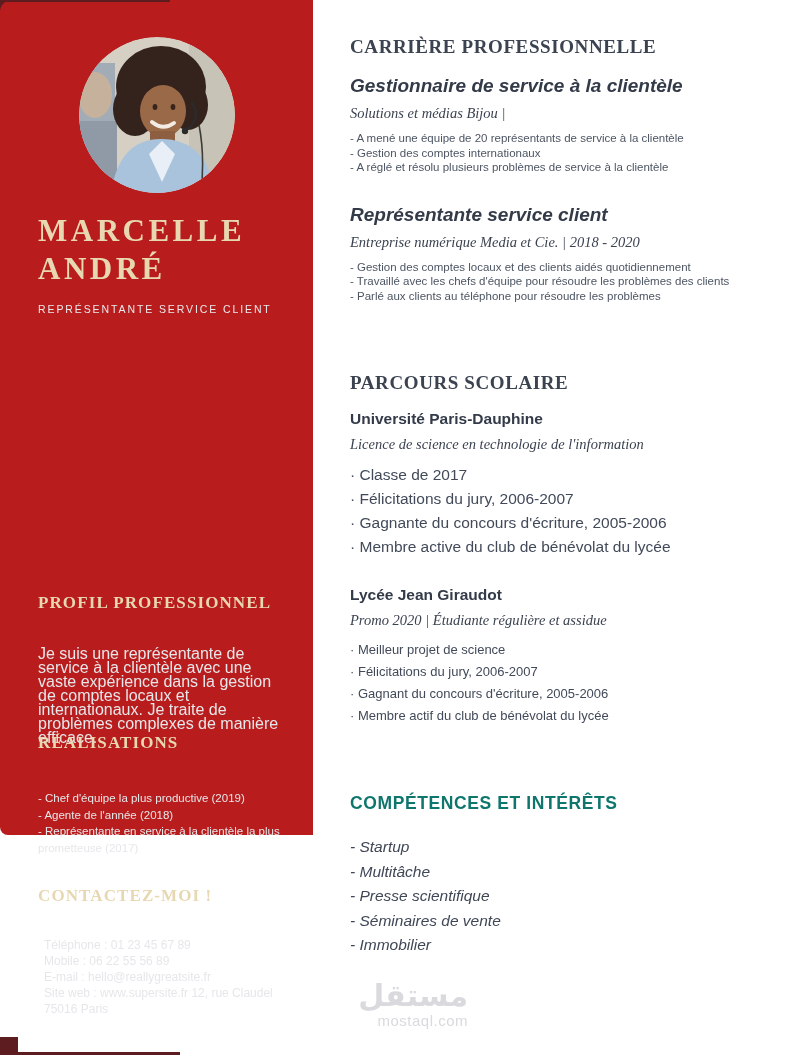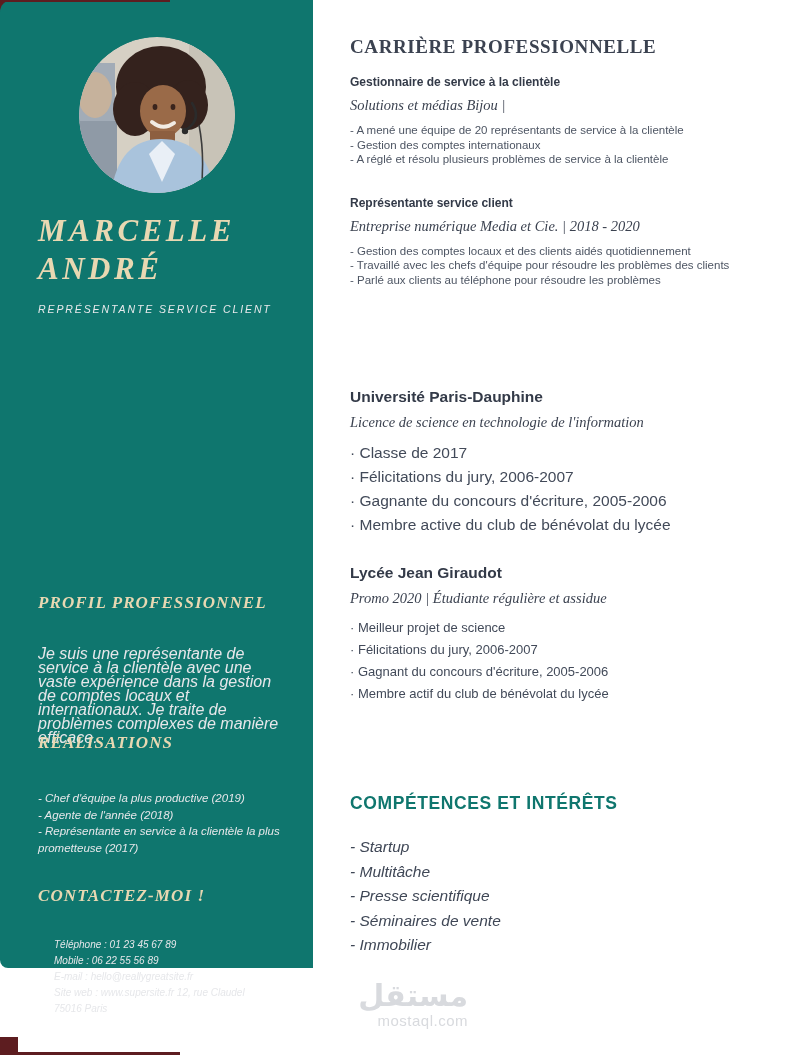--- a/index.html
+++ b/index.html
@@ -6,46 +6,46 @@
   .page{position:relative;width:811px;height:1055px;background:#ffffff;overflow:hidden;
         font-family:"Liberation Sans","DejaVu Sans",sans-serif;}
   
   .edge{position:absolute;background:#5d1d20;}
   .edge-corner-tl{left:0;top:0;width:18px;height:18px;z-index:0;}
   .edge-corner-bl{left:0;bottom:0;width:18px;height:18px;z-index:0;}
   .edge-strip-top{left:0;top:0;width:170px;height:2px;z-index:3;}
   .edge-strip-bottom{left:0;bottom:0;width:180px;height:3px;z-index:3;}
 
   
-  .sidebar{position:absolute;left:0;top:0;width:313px;height:968px;background:#0f766e;
-           border-radius:12px 0 0 8px;z-index:1;font-style:italic;}
+  .sidebar{position:absolute;left:0;top:0;width:313px;height:835px;background:#b91c1c;
+           border-radius:12px 0 0 8px;z-index:1;}
   .photo{position:absolute;left:79px;top:37px;width:156px;height:156px;border-radius:50%;overflow:hidden;}
   .photo svg{display:block;}
   .name{position:absolute;left:38px;top:212px;color:#e8d8b2;
         font-family:"Liberation Serif","DejaVu Serif",serif;font-weight:700;
         font-size:31px;line-height:38px;letter-spacing:3.5px;}
   .role{position:absolute;left:38px;top:303px;color:#e9eaec;font-size:10.5px;letter-spacing:1.9px;}
   .side-sec{position:absolute;left:38px;right:30px;color:#e7e8eb;}
   .side-sec h2{margin:0;color:#e8d8b2;font-family:"Liberation Serif","DejaVu Serif",serif;
                font-weight:700;font-size:17px;letter-spacing:1.1px;}
   .side-profile{top:593px;}
   .side-profile p{margin:34px 0 0 0;font-size:16px;line-height:14px;color:#e6e7ea;}
   .side-achievements{top:733px;}
   .side-achievements ul{margin:37px 0 0 0;padding:0;list-style:none;font-size:11.5px;line-height:16.5px;color:#e6e7ea;}
   .side-contact{top:886px;}
-  .side-contact ul{margin:31px 0 0 16px;padding:0;list-style:none;font-size:10px;line-height:16px;color:#e6e7ea;}
+  .side-contact ul{margin:31px 0 0 6px;padding:0;list-style:none;font-size:12px;line-height:16px;color:#e6e7ea;}
 
   
   .main-sec{position:absolute;left:350px;width:445px;z-index:1;}
   .serif-h{margin:0;color:#3b4250;font-family:"Liberation Serif","DejaVu Serif",serif;
            font-weight:700;font-size:19px;letter-spacing:0.6px;}
   .sec-career{top:36px;}
   .job{margin-top:17px;}
   .job + .job{margin-top:29px;}
-  .job h3{margin:0;color:#333a48;font-size:12px;font-weight:700;}
+  .job h3{margin:0;color:#333a48;font-size:19px;font-weight:700;font-style:italic;}
   .meta{margin:8px 0 0 0;color:#3b4250;font-family:"Liberation Serif","DejaVu Serif",serif;
         font-style:italic;font-size:14.5px;}
   .job ul{margin:9px 0 0 0;padding:0;list-style:none;font-size:11.5px;line-height:14.5px;color:#4d5563;}
   .sec-education{top:372px;}
   .school{margin-top:16px;}
   .school + .school{margin-top:27px;}
   .school h3{margin:0;color:#333a48;font-size:15.5px;font-weight:700;}
   .school ul{margin:10px 0 0 0;padding:0;list-style:none;}
   .edu-big ul{font-size:15.5px;line-height:24px;color:#424a59;}
   .edu-small ul{font-size:13px;line-height:22px;color:#424a59;}
@@ -153,20 +153,21 @@
       <p class="meta">Entreprise numérique Media et Cie. | 2018 - 2020</p>
       <ul>
         <li>- Gestion des comptes locaux et des clients aidés quotidiennement</li>
         <li>- Travaillé avec les chefs d'équipe pour résoudre les problèmes des clients</li>
         <li>- Parlé aux clients au téléphone pour résoudre les problèmes</li>
       </ul>
     </div>
   </section>
 
   <section class="main-sec sec-education">
+    <h1 class="serif-h">PARCOURS SCOLAIRE</h1>
 
     <div class="school edu-big">
       <h3>Université Paris-Dauphine</h3>
       <p class="meta">Licence de science en technologie de l'information</p>
       <ul>
         <li>· Classe de 2017</li>
         <li>· Félicitations du jury, 2006-2007</li>
         <li>· Gagnante du concours d'écriture, 2005-2006</li>
         <li>· Membre active du club de bénévolat du lycée</li>
       </ul>

